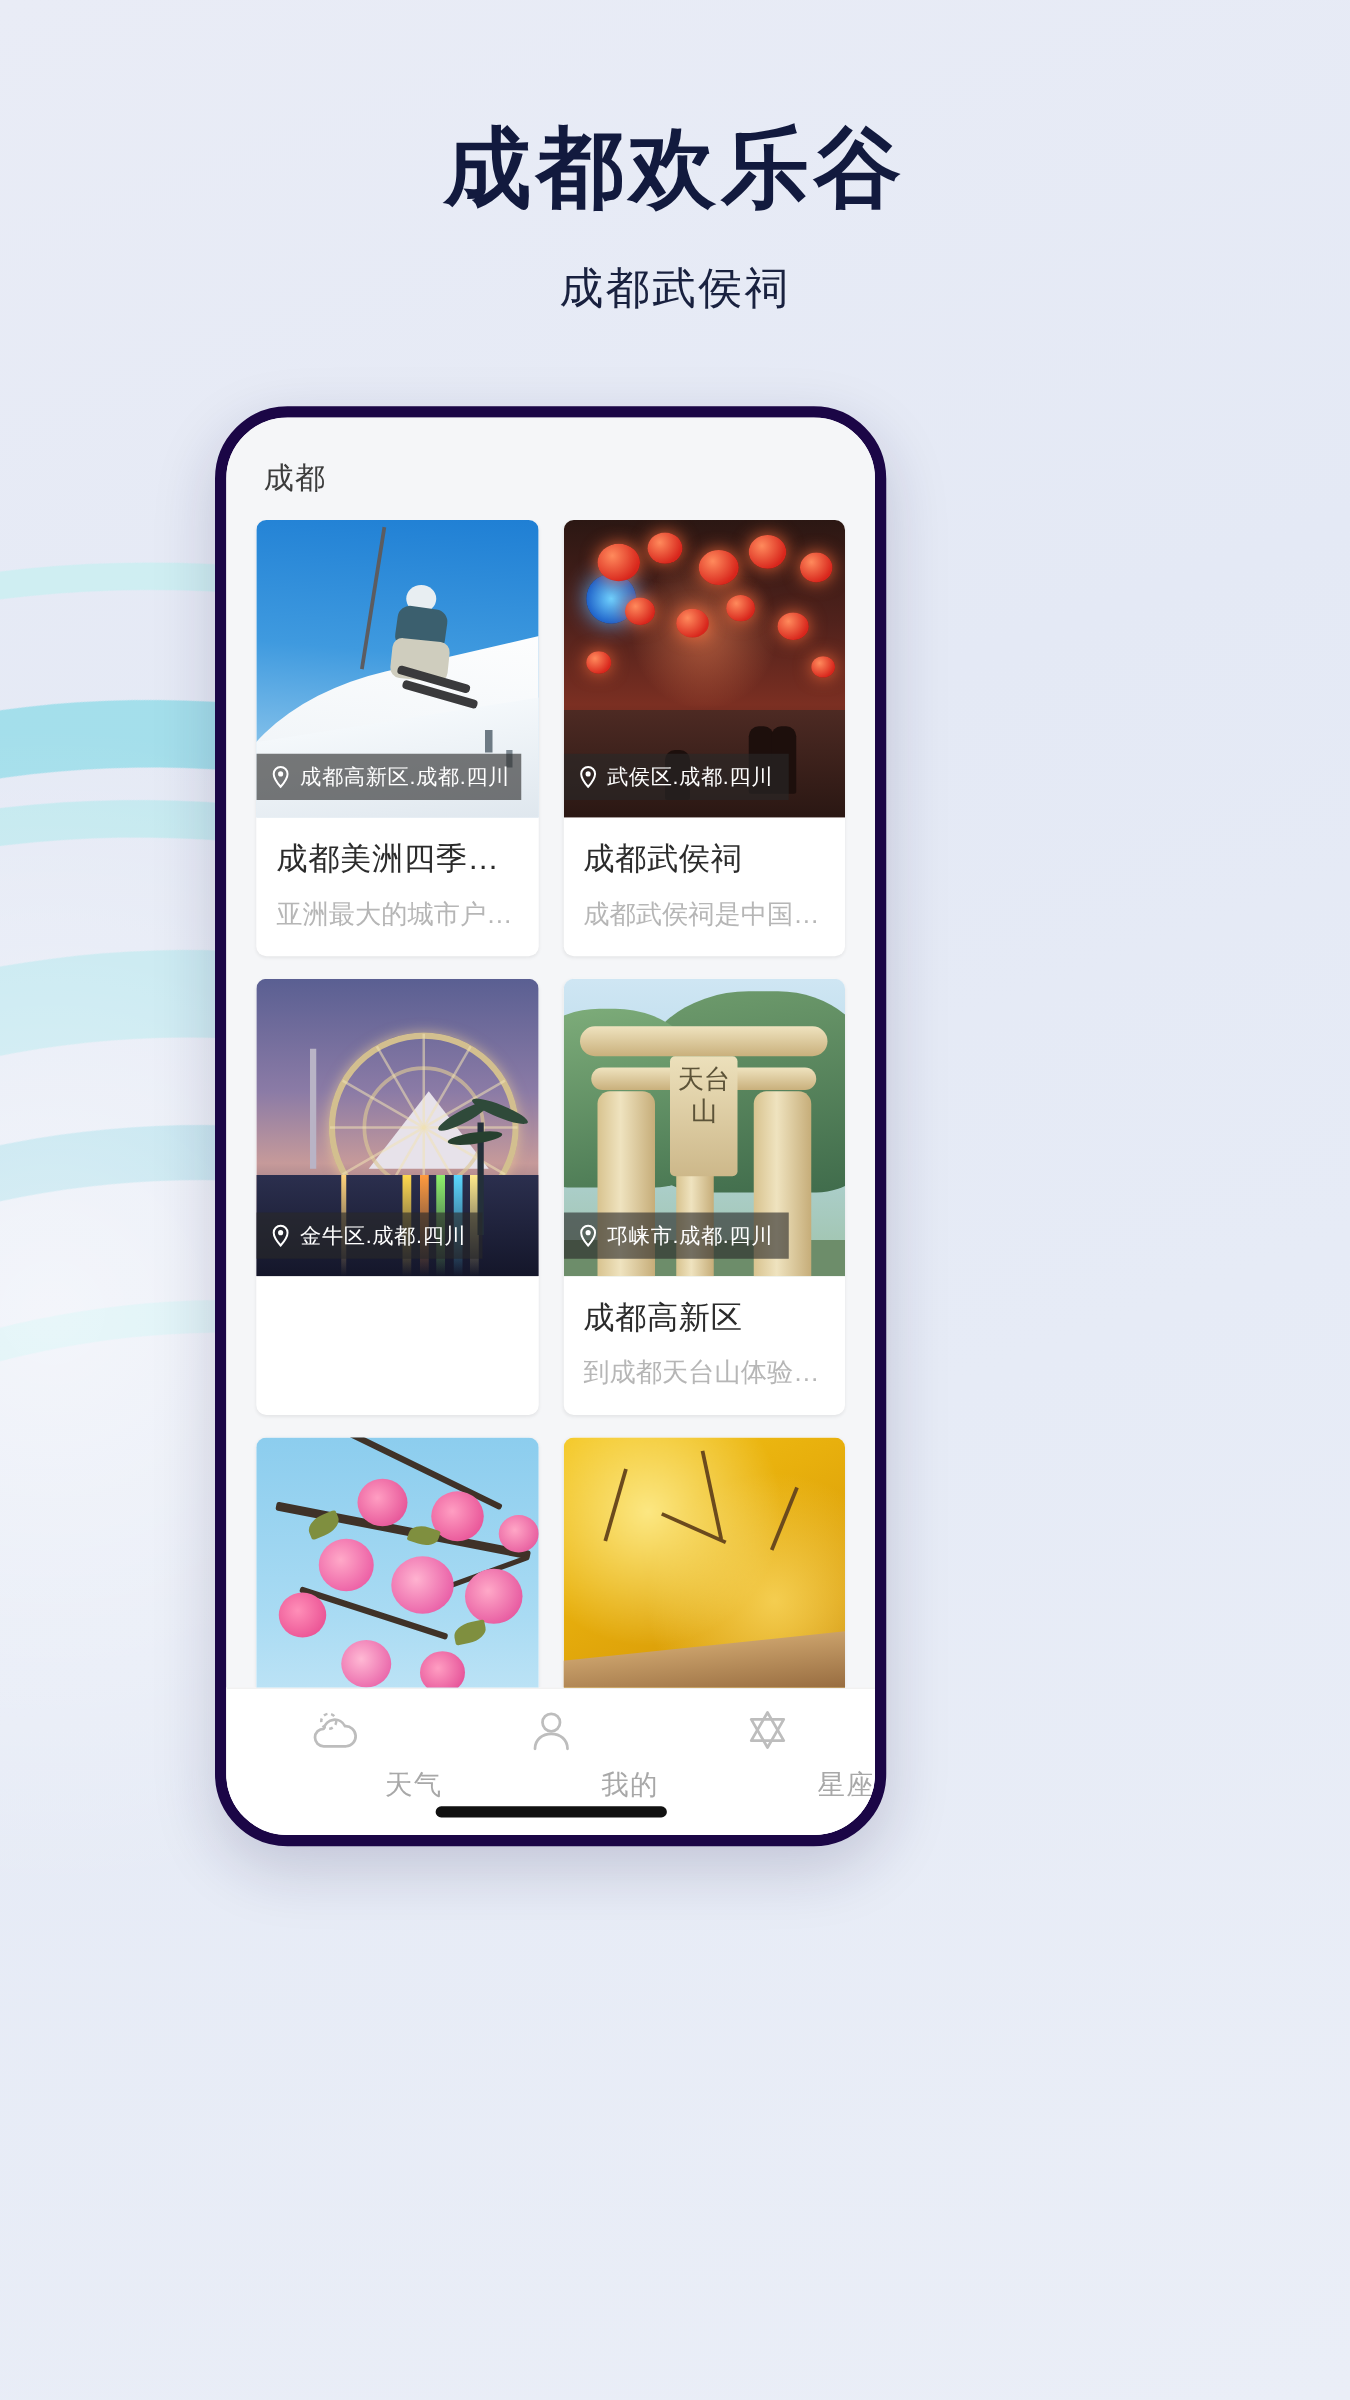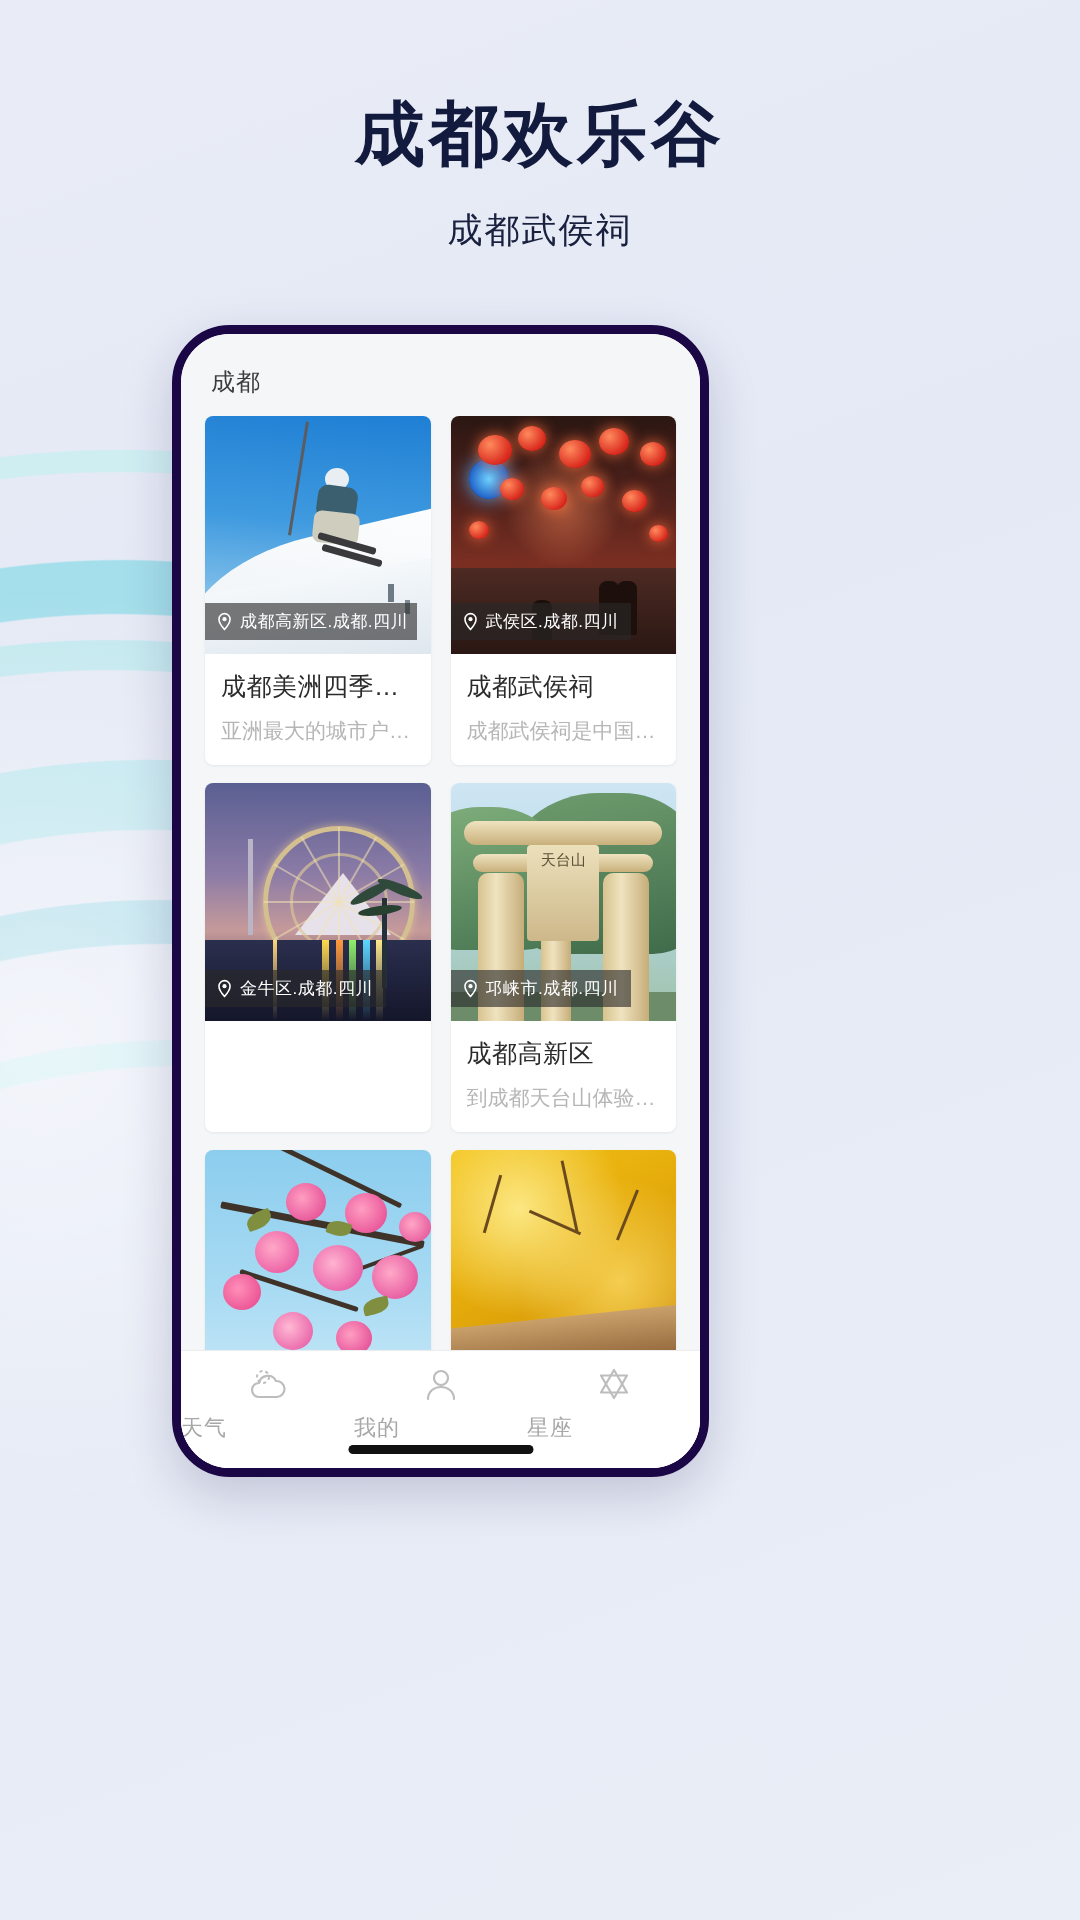--- a/index.html
+++ b/index.html
@@ -146,21 +146,21 @@
 
   
   .tabbar {
     flex: 0 0 auto;
     height: 118px;
     background: #ffffff;
     border-top: 1px solid #ededed;
     display: flex; align-items: flex-start;
     padding-top: 14px;
   }
-  .tab { flex: 1; text-align: left; }
+  .tab { flex: 1; text-align: right; }
   .tab svg { display: block; margin: 0 auto 8px auto; }
   .tab-label { font-size: 22px; color: #a8a8a8; letter-spacing: 1px; }
   .tab.active .tab-label { color: #1d1d1d; }
   .home-indicator {
     position: absolute; left: 50%; transform: translateX(-50%);
     bottom: 14px; width: 185px; height: 9px;
     background: #111; border-radius: 5px;
   }
 
   
@@ -208,22 +208,22 @@
   .tg-sky { position:absolute; inset:0; background: linear-gradient(180deg,#cfe6f3 0%, #b7d9ea 40%, #9ec2a7 100%); }
   .tg-hill { position:absolute; right:-10%; top:4%; width:85%; height:68%;
       background: linear-gradient(170deg,#6f9c6d,#3f6b4b); border-radius: 48% 40% 24% 30%; }
   .tg-hill2 { position:absolute; left:-18%; top:10%; width:70%; height:60%;
       background: linear-gradient(170deg,#7fae7b,#4a7853); border-radius: 44% 48% 28% 30%; }
   .tg-col { position:absolute; bottom:0; width:46px; height:62%;
       background: linear-gradient(90deg,#d8c38f,#efe3bf 40%,#c6ad79); border-radius: 10px 10px 0 0; }
   .tg-beam { position:absolute; left:6%; width:88%; height:24px;
       background: linear-gradient(180deg,#efe3bf,#c9b07c); border-radius: 12px; }
   .tg-tablet { position:absolute; left:50%; transform:translateX(-50%); top:26%;
-      width:72px; height:96px; background: linear-gradient(180deg,#ece0bb,#cdb88a);
-      color:#5c5338; font-size:15px; text-align:center; padding-top:6px; line-height:1.25; border-radius:4px;}
+      width:54px; height:96px; background: linear-gradient(180deg,#ece0bb,#cdb88a);
+      color:#5c5338; font-size:21px; text-align:center; padding-top:6px; line-height:1.25; border-radius:4px;}
   .tg-ground { position:absolute; left:0; bottom:0; width:100%; height:12%; background:#6d8d6a; }
 
   
   .cb-sky { position:absolute; inset:0; background: linear-gradient(180deg,#8ccdee 0%, #a9dbf3 60%, #c7e7f7 100%); }
   .branch { position:absolute; background:#3f3228; border-radius:2px; }
   .blossom { position:absolute; border-radius:50%; }
   .leafy { position:absolute; background:#7f8f3f; border-radius:60% 10% 60% 10%; }
 
   
   .gk-bg { position:absolute; inset:0; background: linear-gradient(150deg,#f3c318 0%, #e8b00d 35%, #d89a08 70%, #b87c06 100%); }

